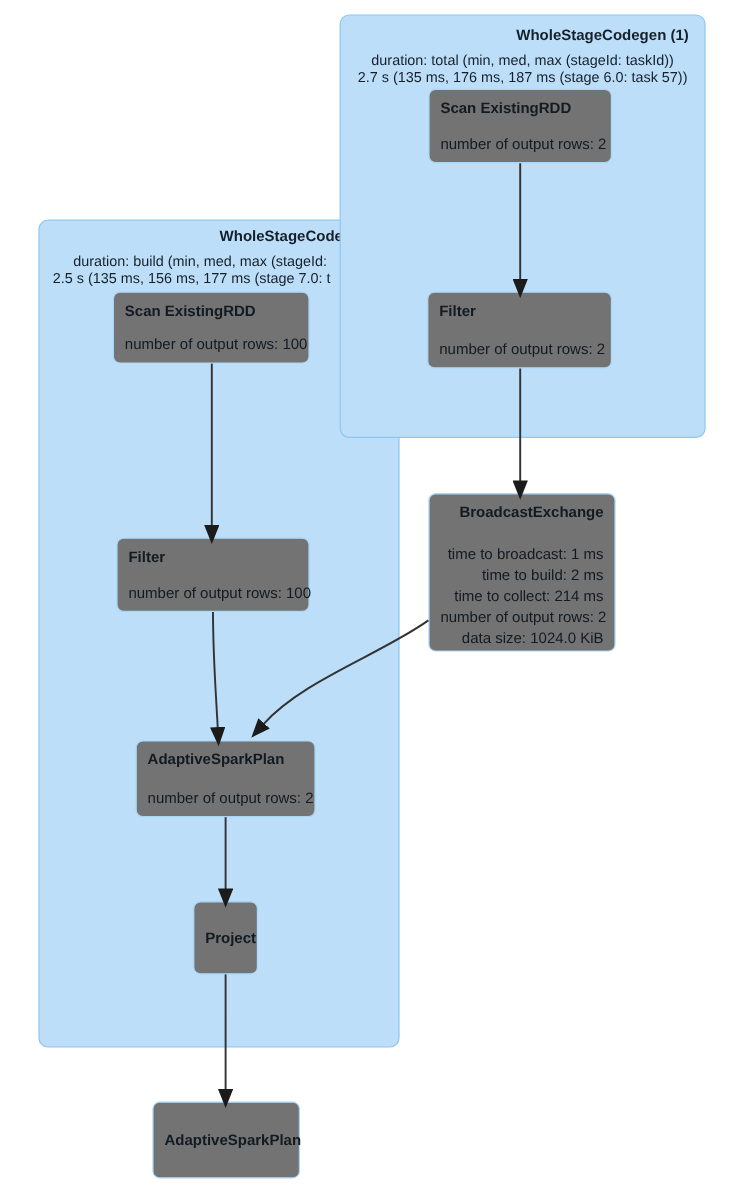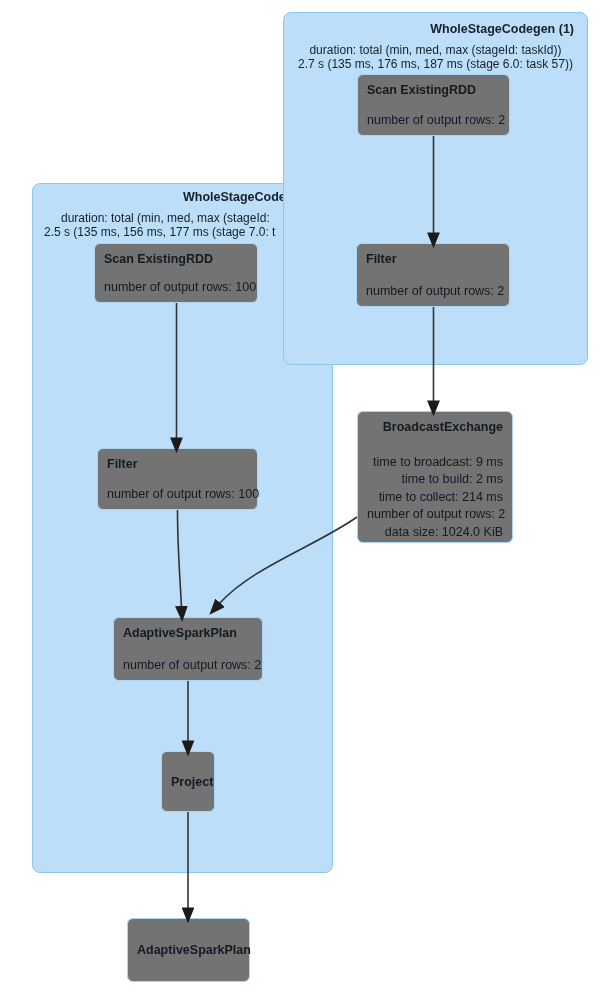--- a/index.html
+++ b/index.html
@@ -76,21 +76,21 @@
     pointer-events: none;
   }
 </style>
 </head>
 <body>
 
 <div class="canvas">
 
   <div class="cluster cluster-left" style="left:32px; top:183px; width:301px; height:690px;">
     <div class="cl-title" style="left:150px; top:6px;">WholeStageCode</div>
-    <div class="cl-dur" style="left:28px; top:28px;">duration: total (min, med, max (stageId:</div>
+    <div class="cl-dur" style="left:28px; top:28px;">duration: build (min, med, max (stageId:</div>
     <div class="cl-dur" style="left:11px; top:41.5px;">2.5 s (135 ms, 156 ms, 177 ms (stage 7.0: t</div>
   </div>
 
   <div class="cluster cluster-right" style="left:283px; top:12px; width:305px; height:353px;padding-left:26px;">
     <div class="cl-title" style="right:13px; top:9px;">WholeStageCodegen (1)</div>
     <div class="cl-dur-block" style="top:31px;">
       <div>duration: total (min, med, max (stageId: taskId))</div>
       <div>2.7 s (135 ms, 176 ms, 187 ms (stage 6.0: task 57))</div>
     </div>
   </div>
@@ -101,21 +101,21 @@
   </div>
 
   <div class="node spread" style="left:356px; top:243px; width:154px; height:64px;">
     <div class="n-title">Filter</div>
     <div class="n-metric">number of output rows: 2</div>
   </div>
 
   <div class="node" style="left:357px; top:411px; width:156px; height:132px;text-align:right;">
     <div class="n-title">BroadcastExchange</div>
     <div class="metrics-list">
-      <div class="n-metric">time to broadcast: 9 ms</div>
+      <div class="n-metric">time to broadcast: 1 ms</div>
       <div class="n-metric">time to build: 2 ms</div>
       <div class="n-metric">time to collect: 214 ms</div>
       <div class="n-metric">number of output rows: 2</div>
       <div class="n-metric">data size: 1024.0 KiB</div>
     </div>
   </div>
 
   <div class="node spread" style="left:94px; top:243px; width:164px; height:60px;">
     <div class="n-title">Scan ExistingRDD</div>
     <div class="n-metric">number of output rows: 100</div>

